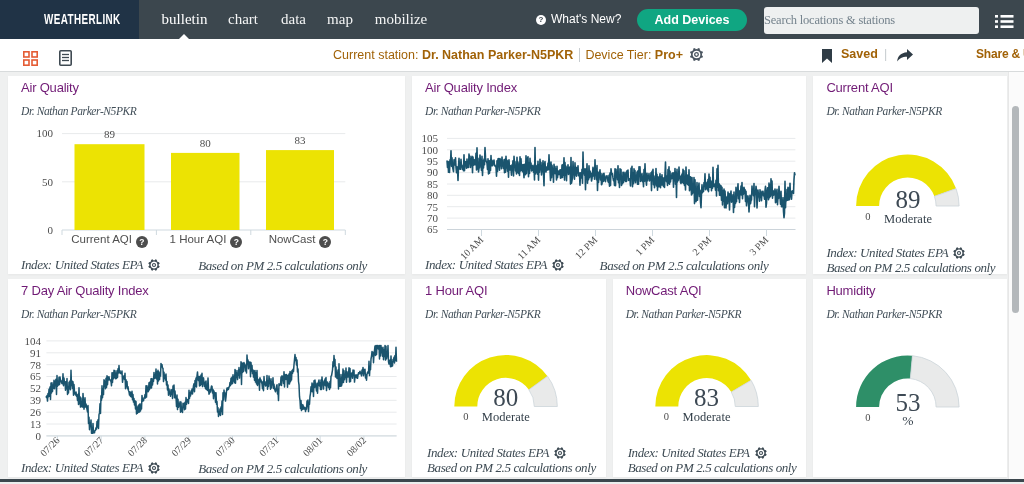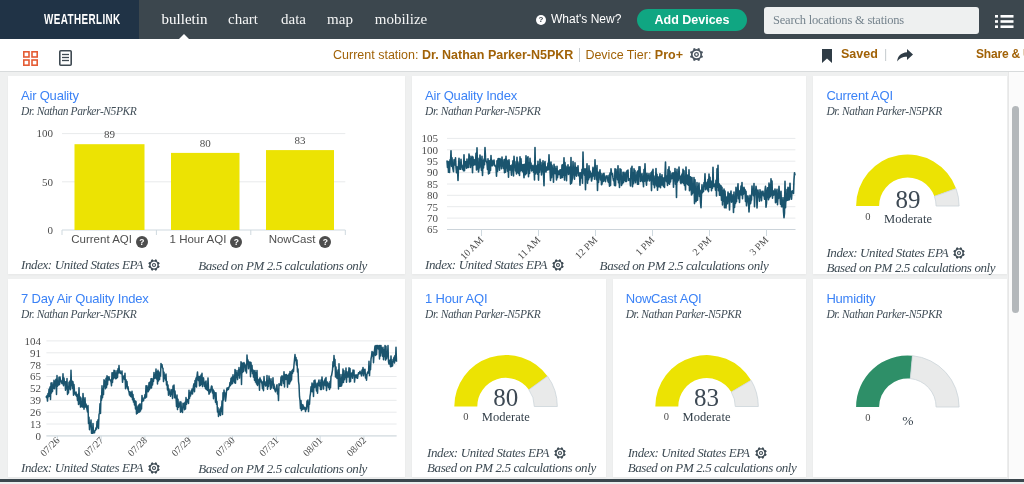--- a/index.html
+++ b/index.html
@@ -6,25 +6,25 @@
 .header{position:absolute;left:0;top:0;width:1024px;height:39px;background:#3c474e}
 .logo{position:absolute;left:0;top:0;width:139px;height:39px;background:#203346;color:#fff;
  font-weight:bold;font-size:14.5px;letter-spacing:0.6px;text-align:right;line-height:39px}
 .logo span{display:inline-block;transform:scaleX(0.68)}
 .nav{position:absolute;top:0;height:39px;color:#f4f5f5;font-family:"Liberation Serif",serif;font-size:15px;line-height:38px;text-align:center}
 .tri{position:absolute;top:33.5px;left:179px;width:0;height:0;border-left:5.5px solid transparent;border-right:5.5px solid transparent;border-bottom:5.5px solid #fff}
 .wnew{position:absolute;left:551px;top:0;height:45px;line-height:39px;color:#fff;font-weight:normal;font-size:12px}
 .qcirc{position:absolute;left:536px;top:15px;width:10px;height:10px;border-radius:50%;background:#fff;color:#3c474e;font-size:8px;font-weight:bold;text-align:center;line-height:10.5px}
 .addbtn{position:absolute;left:637px;top:9px;width:110px;height:22px;background:#10a682;border-radius:11px;color:#fff;font-weight:bold;font-size:12.5px;text-align:center;line-height:22px}
 .search{position:absolute;left:764px;top:7px;width:215px;height:26.5px;background:#eef0f0;border-radius:3px;
- font-family:"Liberation Serif",serif;font-size:12.5px;letter-spacing:-0.2px;color:#75838d;line-height:26.5px;padding-left:9px}
+ font-family:"Liberation Serif",serif;font-size:12.5px;letter-spacing:-0.2px;color:#75838d;line-height:26.5px;}
 .toolbar{position:absolute;left:0;top:39px;width:1024px;height:33px;background:#fff;border-bottom:1px solid #d8dbdc}
 .tbtext{position:absolute;top:47px;font-size:12.5px;color:#a16207;white-space:nowrap}
 .card{position:absolute;background:#fff;box-shadow:0 1px 2px rgba(0,0,0,0.04)}
-.title{position:absolute;left:13px;top:12px;font-size:13px;letter-spacing:-0.2px;color:#3b82f6}
+.title{position:absolute;left:13px;top:4px;font-size:13px;letter-spacing:-0.2px;color:#701a75}
 .subt{position:absolute;left:13px;top:29.5px;font-family:"Liberation Serif",serif;font-style:italic;font-size:11.5px;letter-spacing:-0.4px;color:#414e58}
 .foot{position:absolute;font-family:Liberation Serif, serif;font-style:italic;font-size:13px;letter-spacing:-0.4px;color:#3d4a53;white-space:nowrap}
 .ax{font-family:"Liberation Serif",serif;font-size:11px;fill:#4c4c4c}
 .axr{font-family:"Liberation Serif",serif;font-size:10px;fill:#4c4c4c}
 .cat{position:absolute;font-size:11.5px;color:#4f4f4f;white-space:nowrap}
 .qb{display:inline-block;width:12px;height:12px;border-radius:50%;background:#4d4d4d;color:#fff;font-size:8.5px;font-weight:bold;text-align:center;line-height:12.5px;vertical-align:-2px;margin-left:4px}
 .gval{position:absolute;font-family:"Liberation Serif",serif;color:#3d4954;text-align:center}
 </style></head><body>
 
 <div class="header"></div>
@@ -305,20 +305,21 @@
  <div class="foot" style="left:15px;top:181.5px">Based on PM 2.5 calculations only</div>
 </div>
 
 <div class="card" style="left:813.4px;top:278.5px;width:193.6px;height:198.5px">
  <svg class="abs" style="left:0;top:0" width="193.6" height="198">
       <path d="M 43.1 128.0 A 51.5 51.5 0 0 1 99.4 76.7 L 97.3 99.6 A 28.5 28.5 0 0 0 66.1 128.0 Z" fill="#2e8f68"></path>
       <path d="M 99.4 76.7 A 51.5 51.5 0 0 1 146.1 128.0 L 123.1 128.0 A 28.5 28.5 0 0 0 97.3 99.6 Z" fill="#e9eaea" stroke="#ccd4d9" stroke-width="0.8"></path>
     </svg>
  <div class="title">Humidity</div>
  <div class="subt">Dr. Nathan Parker-N5PKR</div>
+ <div class="gval" style="left:54.6px;top:110px;width:80px;font-size:25px">53</div>
  <div class="gval" style="left:54.6px;top:134px;width:80px;font-size:13.5px;color:#333f49">%</div>
  <div class="gval" style="left:50.6px;top:133px;width:8px;font-size:10.5px;color:#4c4c4c">0</div>
 </div>
 
 <div class="abs" style="left:1008px;top:72px;width:16px;height:412px;background:#fbfbfb;border-left:1px solid #e7e7e7"></div>
 <div class="abs" style="left:1011.5px;top:106px;width:7.5px;height:207px;background:#b4b8bb;border-radius:4px"></div>
 
 <div class="abs" style="left:0;top:479px;width:1024px;height:3px;background:#3c474e"></div>
 <div class="abs" style="left:0;top:482px;width:1024px;height:2px;background:#eceeee"></div>
 

